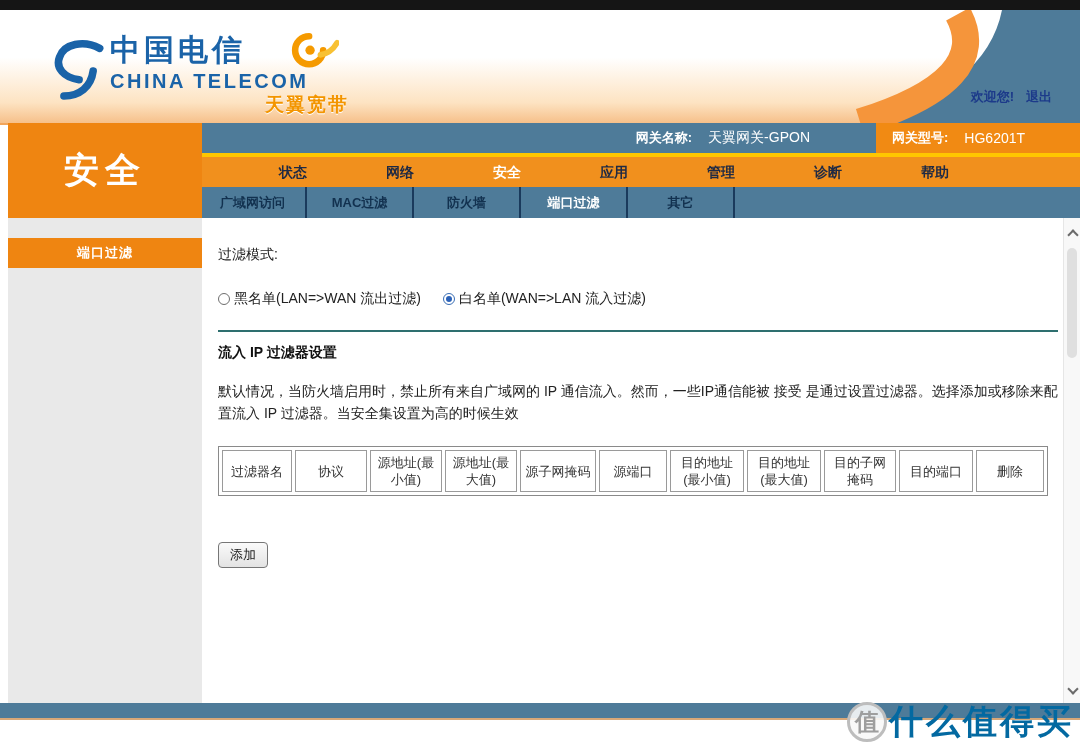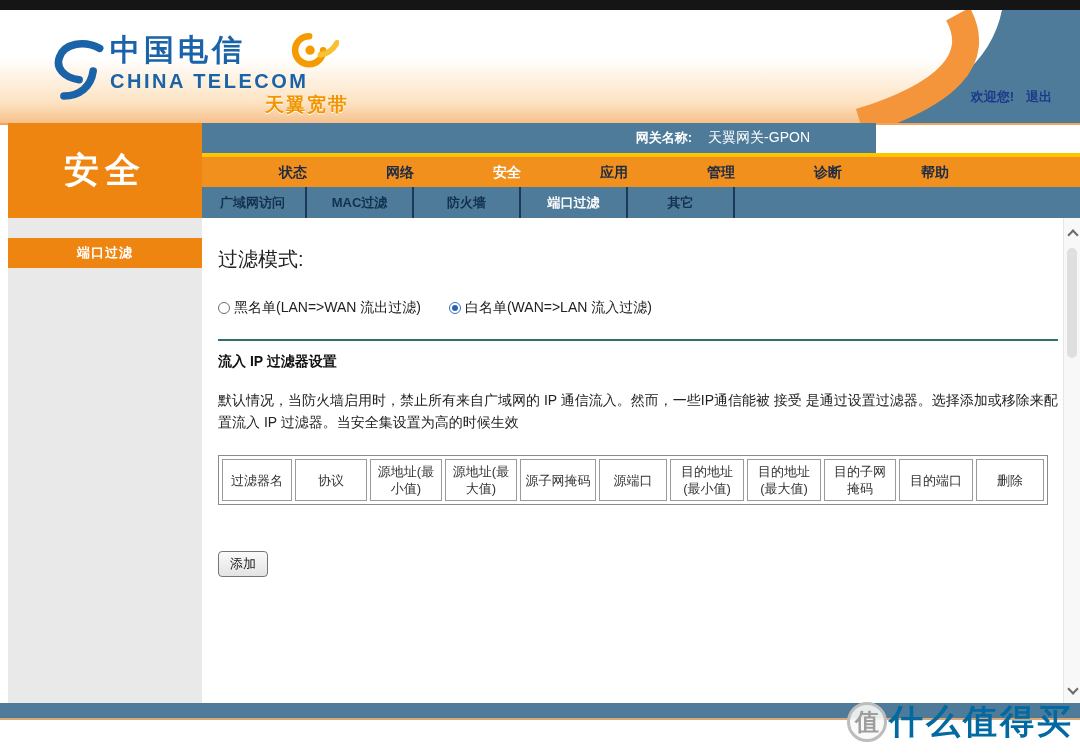--- a/index.html
+++ b/index.html
@@ -56,22 +56,22 @@
   .side-title{position:absolute;left:8px;top:123px;width:194px;height:95px;background:#ef8511;
     display:flex;align-items:center;justify-content:center;}
   .side-title span{font-size:35px;font-weight:bold;color:#ffffff;letter-spacing:6px;}
   .side-bg{position:absolute;left:8px;top:218px;width:194px;height:485px;background:#e9e9e9;}
   .side-item{position:absolute;left:8px;top:238px;width:194px;height:30px;background:#ef8511;
     display:flex;align-items:center;justify-content:center;cursor:pointer;}
   .side-item span{font-size:13px;font-weight:bold;color:#ffffff;letter-spacing:1px;}
   
   .content{position:absolute;left:202px;top:218px;width:862px;height:485px;background:#ffffff;
     box-sizing:border-box;padding:28px 0 0 16px;}
-  .filter-mode{font-size:20px;color:#222;}
-  .radio-row{margin-top:26px;display:flex;align-items:center;font-size:14px;color:#222;gap:6px;}
+  .filter-mode{font-size:14px;color:#222;}
+  .radio-row{margin-top:26px;display:flex;align-items:center;font-size:14px;color:#222;}
   .radio-opt{display:flex;align-items:center;margin-right:22px;cursor:pointer;}
   .radio-dot{width:12px;height:12px;border-radius:50%;border:1px solid #6e6e6e;background:#fff;
     margin-right:4px;box-sizing:border-box;position:relative;flex:0 0 auto;}
   .radio-opt.checked .radio-dot{border:1px solid #3a6eb5;}
   .radio-opt.checked .radio-dot::after{content:"";position:absolute;left:2px;top:2px;width:6px;height:6px;
     border-radius:50%;background:#2b62b8;}
   .hr-teal{margin-top:22px;width:840px;height:2px;background:#2e6f6f;}
   .section-heading{margin-top:12px;font-size:14px;font-weight:bold;color:#111;}
   .desc{margin-top:18px;width:845px;font-size:14px;line-height:22px;color:#222;}
   .filter-table{margin-top:22px;border:1px solid #8a8a8a;border-collapse:separate;
@@ -133,20 +133,24 @@
 
   <div class="welcome">
     <span>欢迎您!</span><a>退出</a>
   </div>
 </div>
 
 <div class="gw-bar">
   <div class="gw-blue">
     <span class="gw-label">网关名称:</span>
     <span class="gw-value">天翼网关-GPON</span>
+  </div>
+  <div class="gw-orange">
+    <span class="gw-label">网关型号:</span>
+    <span class="gw-value">HG6201T</span>
   </div>
 </div>
 <div class="gold-line"></div>
 
 <div class="nav">
   <div class="tab">状态</div>
   <div class="tab">网络</div>
   <div class="tab active">安全</div>
   <div class="tab">应用</div>
   <div class="tab">管理</div>

